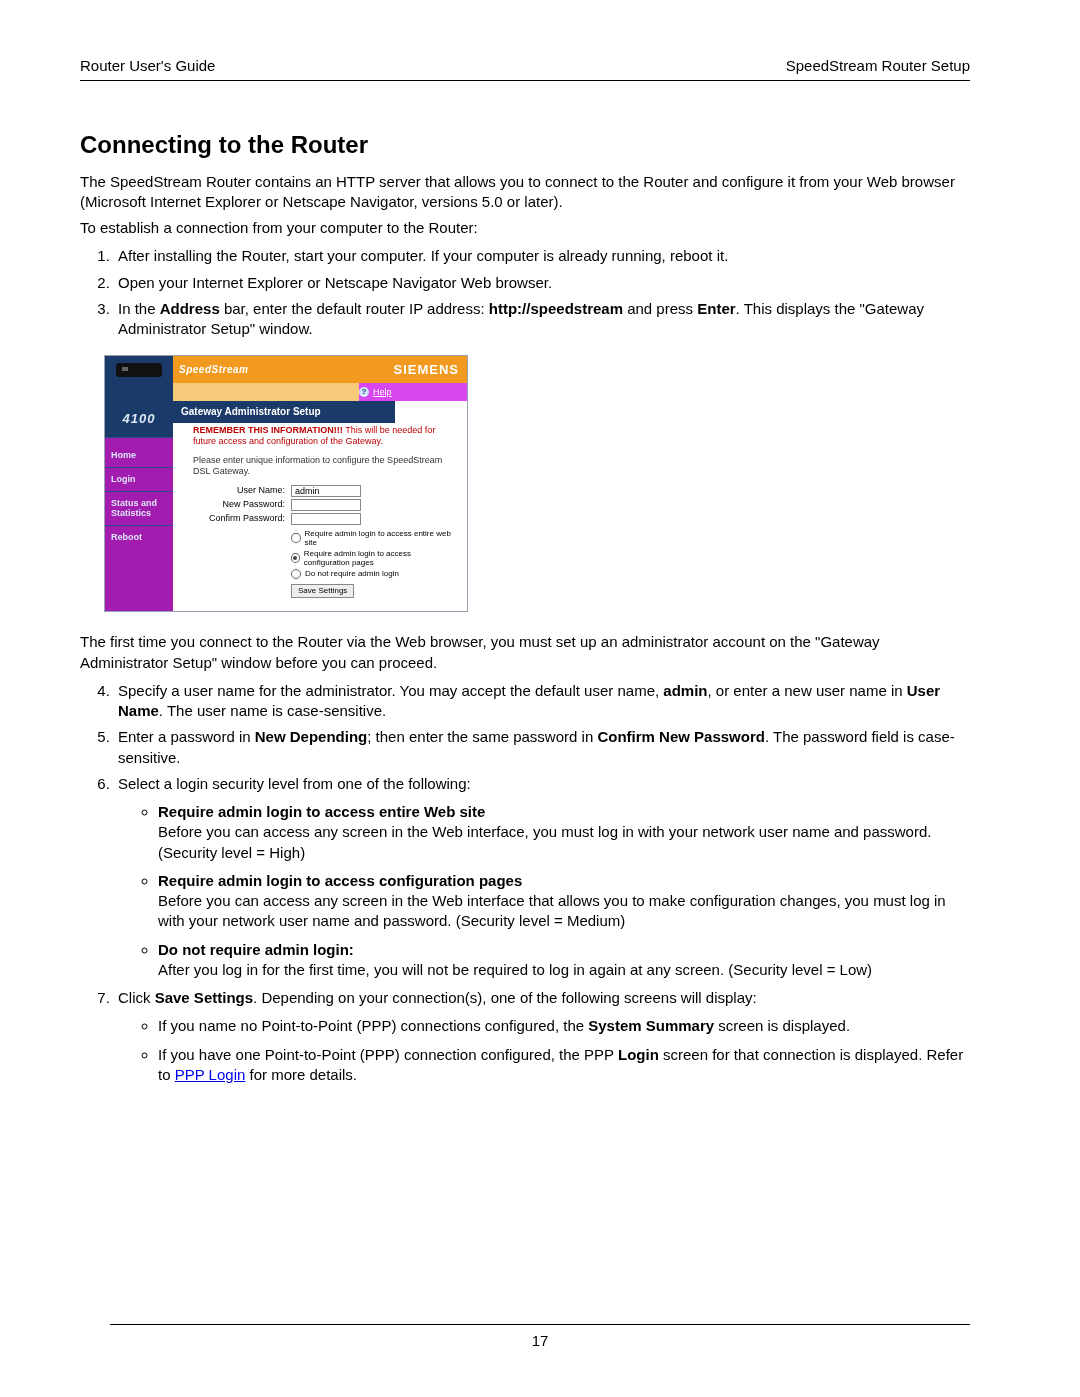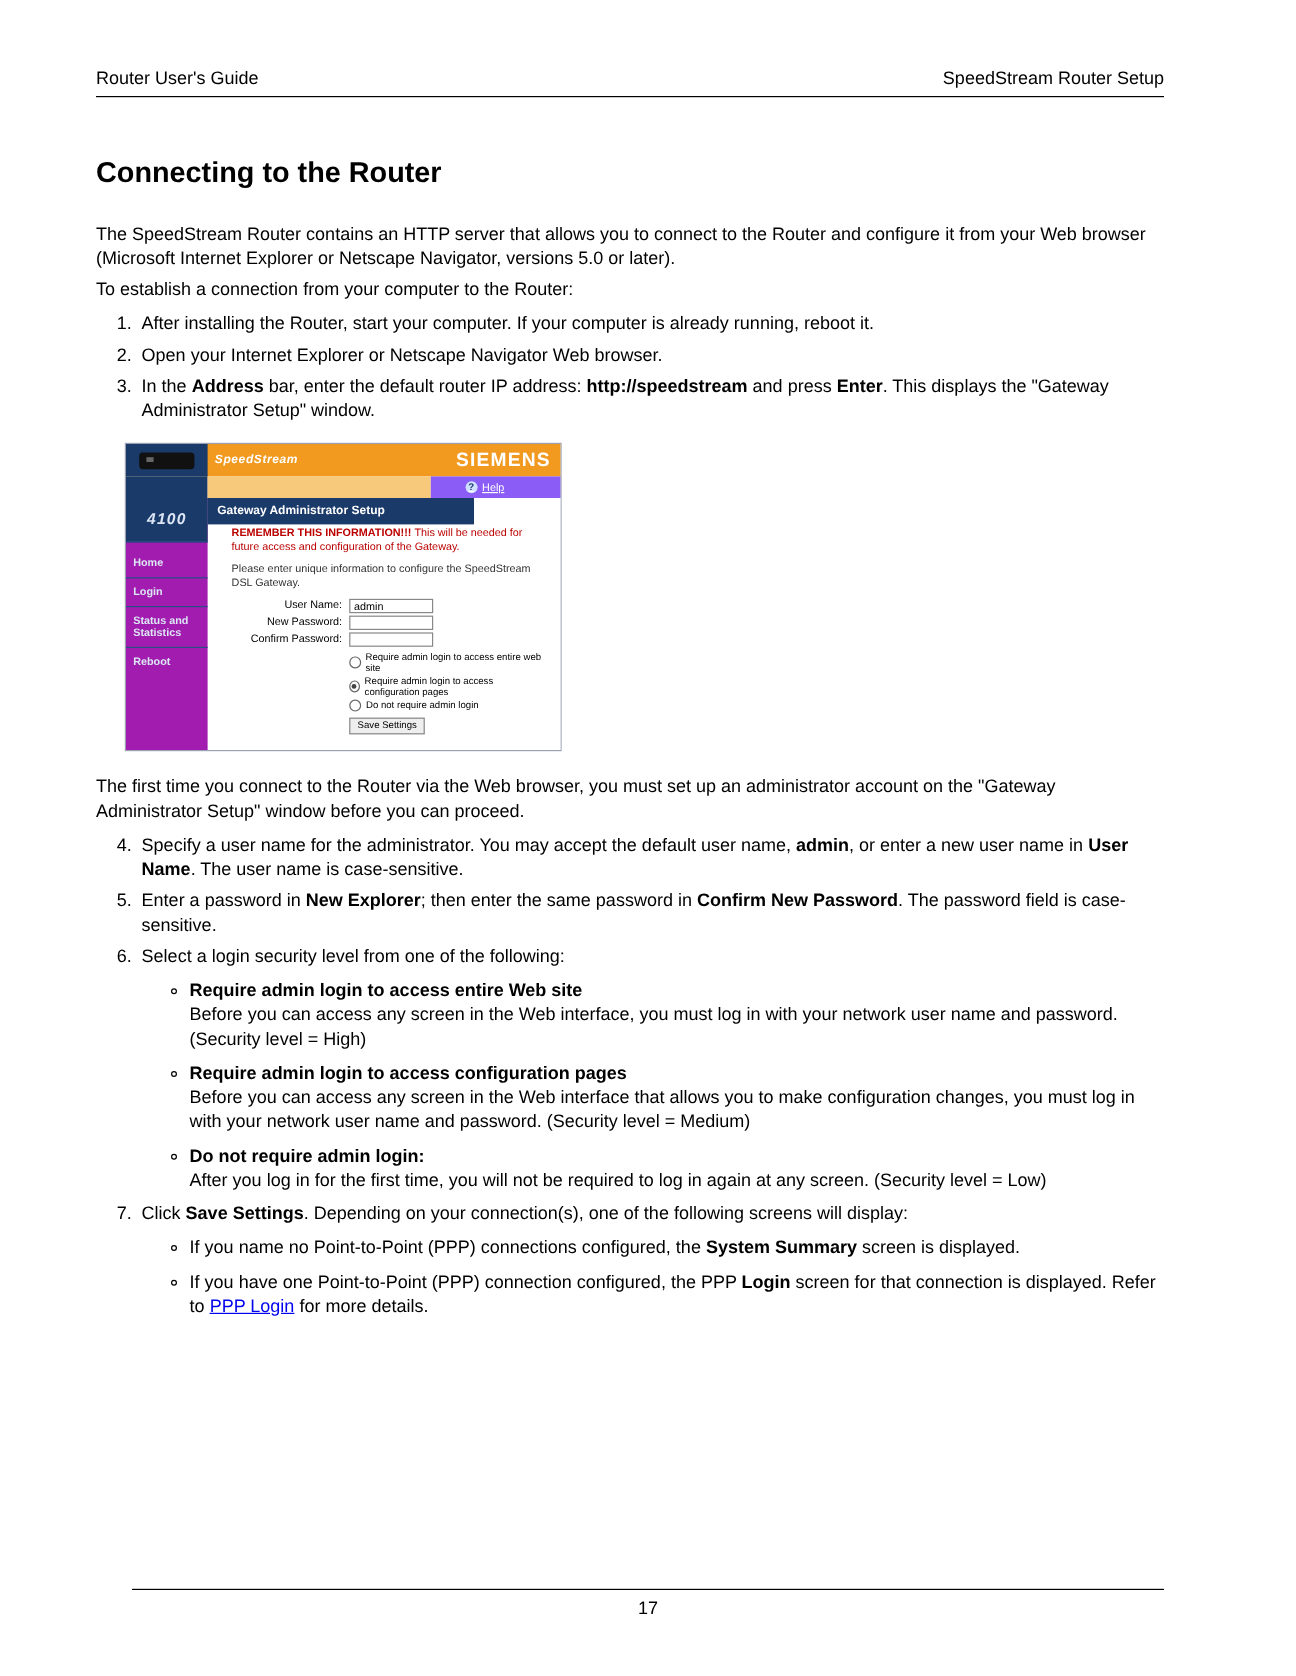--- a/index.html
+++ b/index.html
@@ -22,21 +22,21 @@
     display: flex;
     justify-content: space-between;
     border-bottom: 1px solid #000;
     padding-bottom: 4px;
     margin-bottom: 48px;
     font-size: 15px;
   }
   h1.section-title {
     font-size: 24px;
     font-weight: bold;
-    margin: 0 0 24px 0;
+    margin: 0 0 10px 0;
   }
   p { margin: 6px 0; }
   ol.main { margin: 8px 0 8px 0; padding-left: 34px; }
   ol.main > li { margin: 6px 0; padding-left: 4px; }
   ul.bullets { margin: 6px 0 6px 0; padding-left: 40px; }
   ul.bullets > li { margin: 8px 0; }
   a.link { color: #0000ee; text-decoration: underline; }
   .page-num {
     position: absolute;
     left: 0; right: 0; bottom: 34px;
@@ -76,30 +76,30 @@
   .router-icon::after {
     content: ""; position: absolute; top: 4px; left: 6px; width: 6px; height: 4px; background: #666;
   }
   .ss-brand {
     flex: 1; display: flex; align-items: center; padding-left: 6px;
     color: #fff; font-style: italic; font-weight: bold; font-size: 10px;
     letter-spacing: .5px;
   }
   .ss-siemens {
     padding: 0 8px; display: flex; align-items: center;
-    color: #fff; font-weight: bold; font-size: 16px; letter-spacing: 1px; text-align: right;
+    color: #fff; font-weight: bold; font-size: 13px; letter-spacing: 1px; text-align: right;
   }
   .ss-help-row {
     display: flex; height: 18px;
   }
   .ss-help-left { width: 68px; background: #1a3a6a; }
   .ss-help-mid  { flex: 1; background: #f7c97a; }
   .ss-help-right {
-    width: 90px; background: #8b5cf6; color: #fff; font-size: 9px;
-    display: flex; align-items: center; justify-content: center; padding-right: 18px; text-decoration: underline;
+    width: 90px; background: #d946ef; color: #fff; font-size: 9px;
+    display: flex; align-items: center; justify-content: flex-start; padding-right: 18px; text-decoration: underline;
   }
   .ss-help-right::before {
     content: "?"; display: inline-block; width: 10px; height: 10px;
     background: #cfe1ff; color: #1a3a6a; border-radius: 50%;
     text-align: center; line-height: 10px; font-size: 8px; font-weight: bold;
     margin-right: 4px;
   }
 
   .ss-body {
     display: flex;
@@ -249,21 +249,21 @@
     </div>
   </div>
 
   <p>The first time you connect to the Router via the Web browser, you must set up an administrator account on the "Gateway Administrator Setup" window before you can proceed.</p>
 
   <ol class="main" start="4">
     <li>
       <span>Specify a user name for the administrator. You may accept the default user name, </span><b>admin</b><span>, or enter a new user name in </span><b>User Name</b><span>. The user name is case-sensitive.</span>
     </li>
     <li>
-      <span>Enter a password in </span><b>New Explorer</b><span>; then enter the same password in </span><b>Confirm New Password</b><span>. The password field is case-sensitive.</span>
+      <span>Enter a password in </span><b>New Depending</b><span>; then enter the same password in </span><b>Confirm New Password</b><span>. The password field is case-sensitive.</span>
     </li>
     <li>
       <span>Select a login security level from one of the following:</span>
       <ul class="bullets">
         <li>
           <b>Require admin login to access entire Web site</b><br>
           <span>Before you can access any screen in the Web interface, you must log in with your network user name and password. (Security level = High)</span>
         </li>
         <li>
           <b>Require admin login to access configuration pages</b><br>

